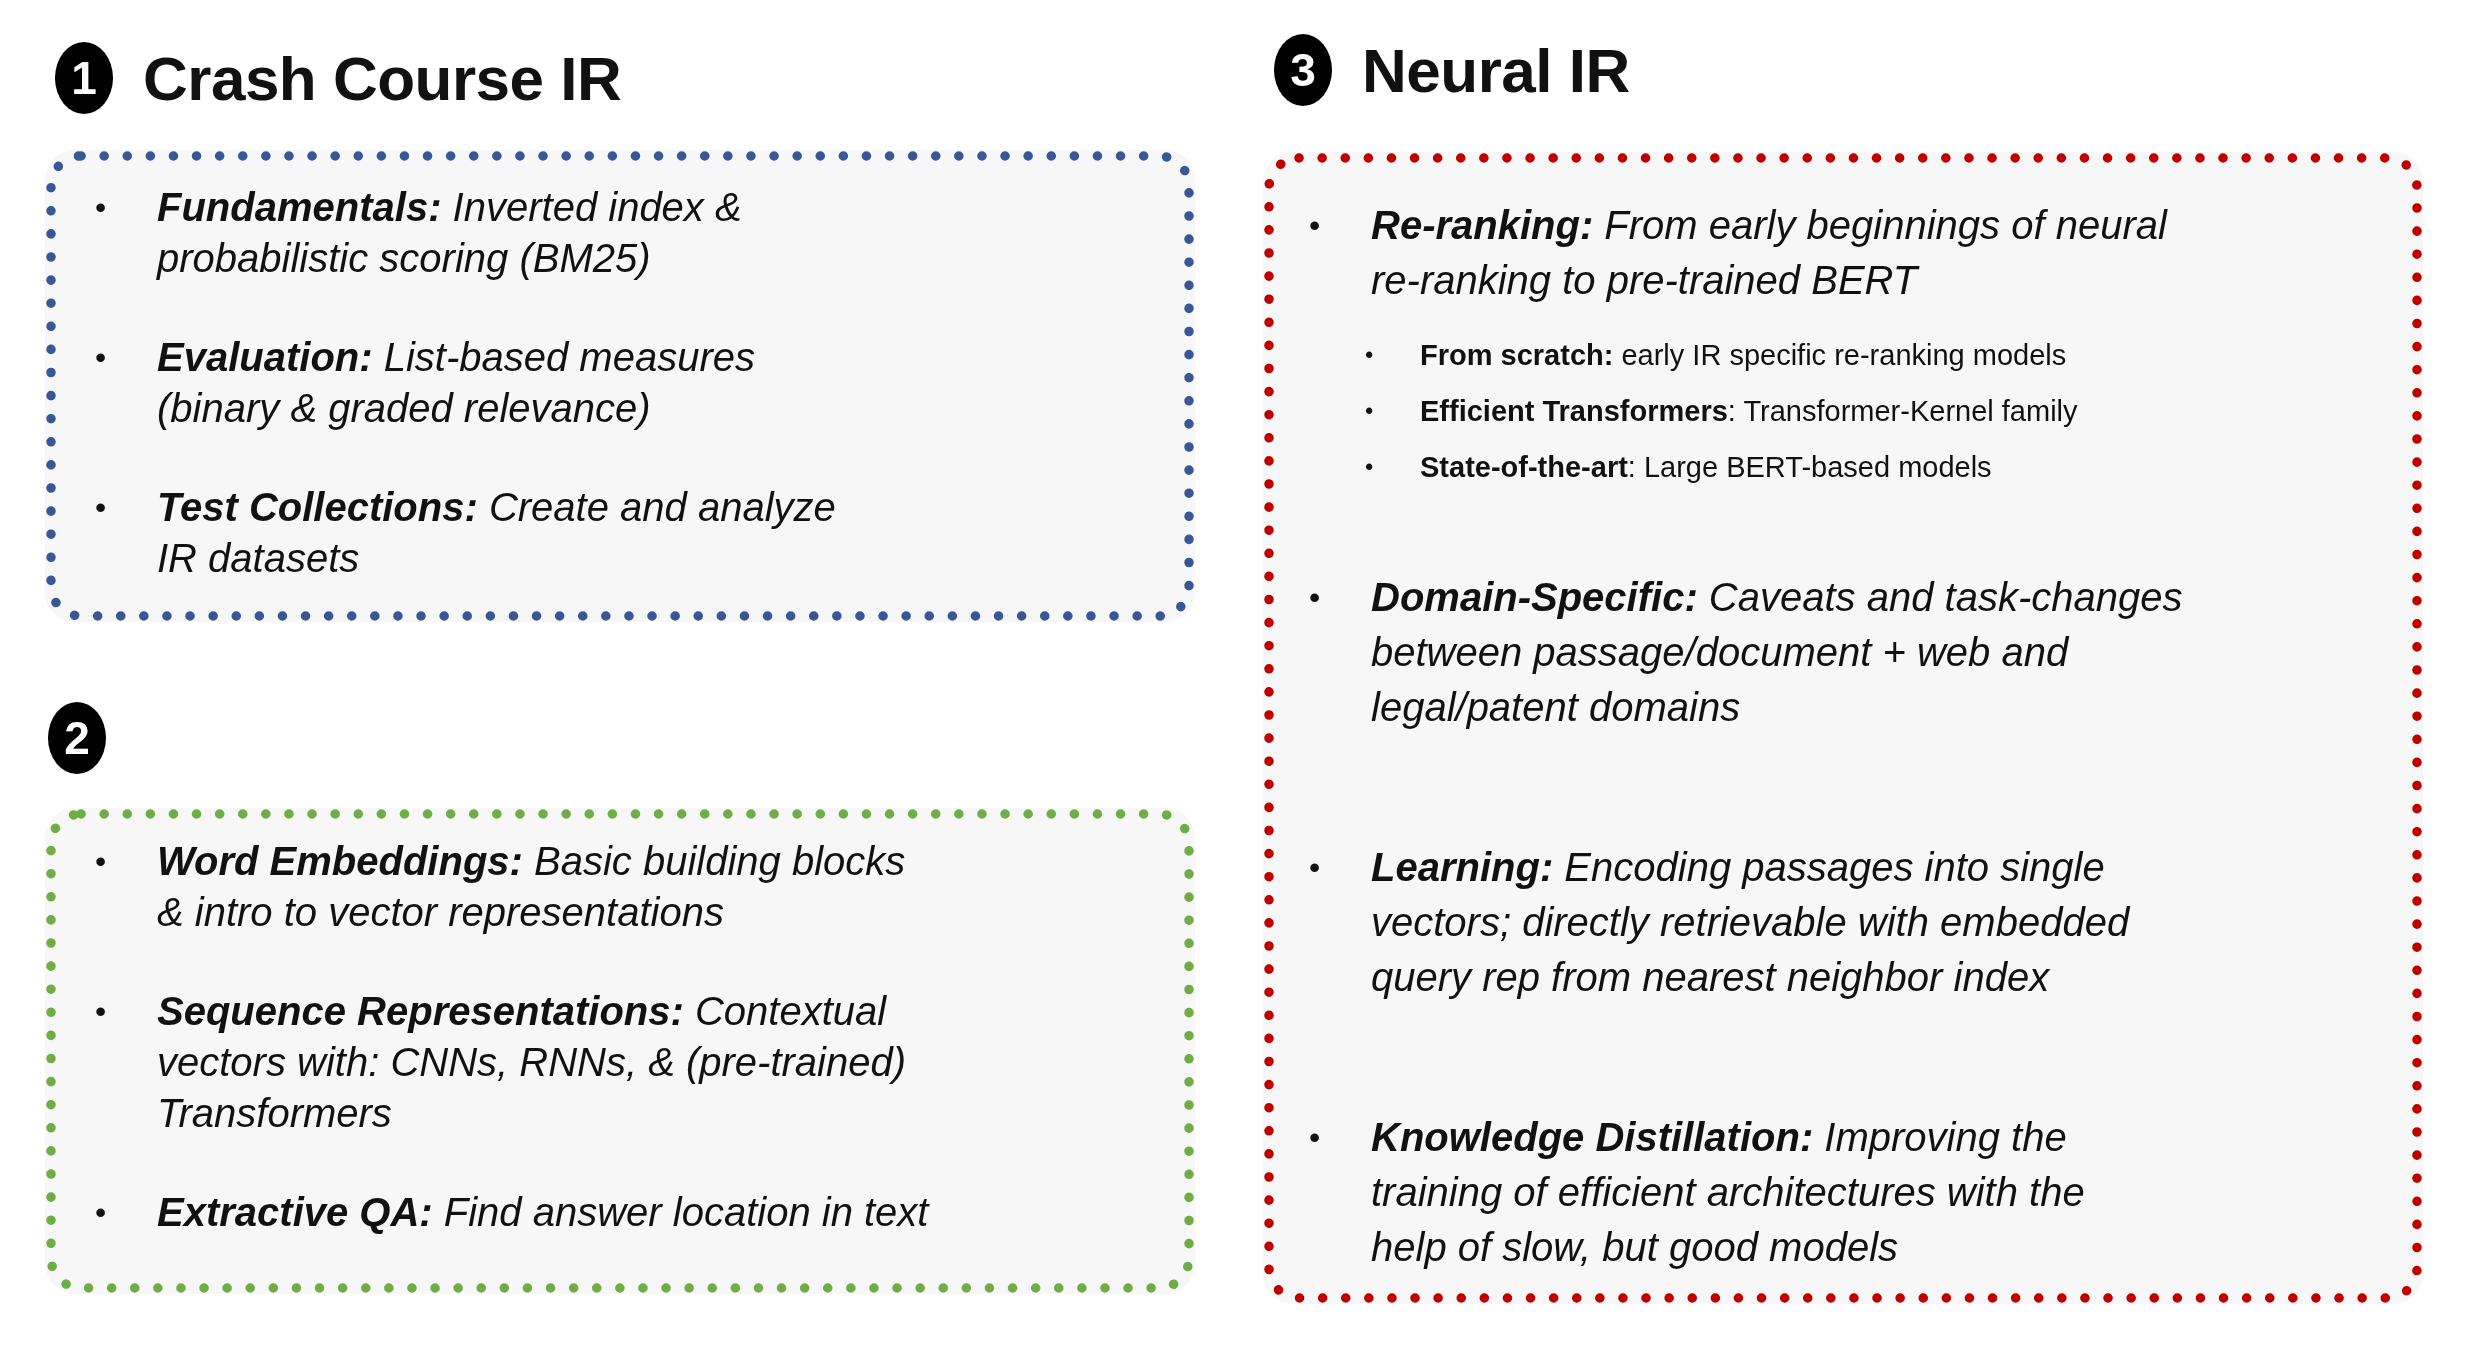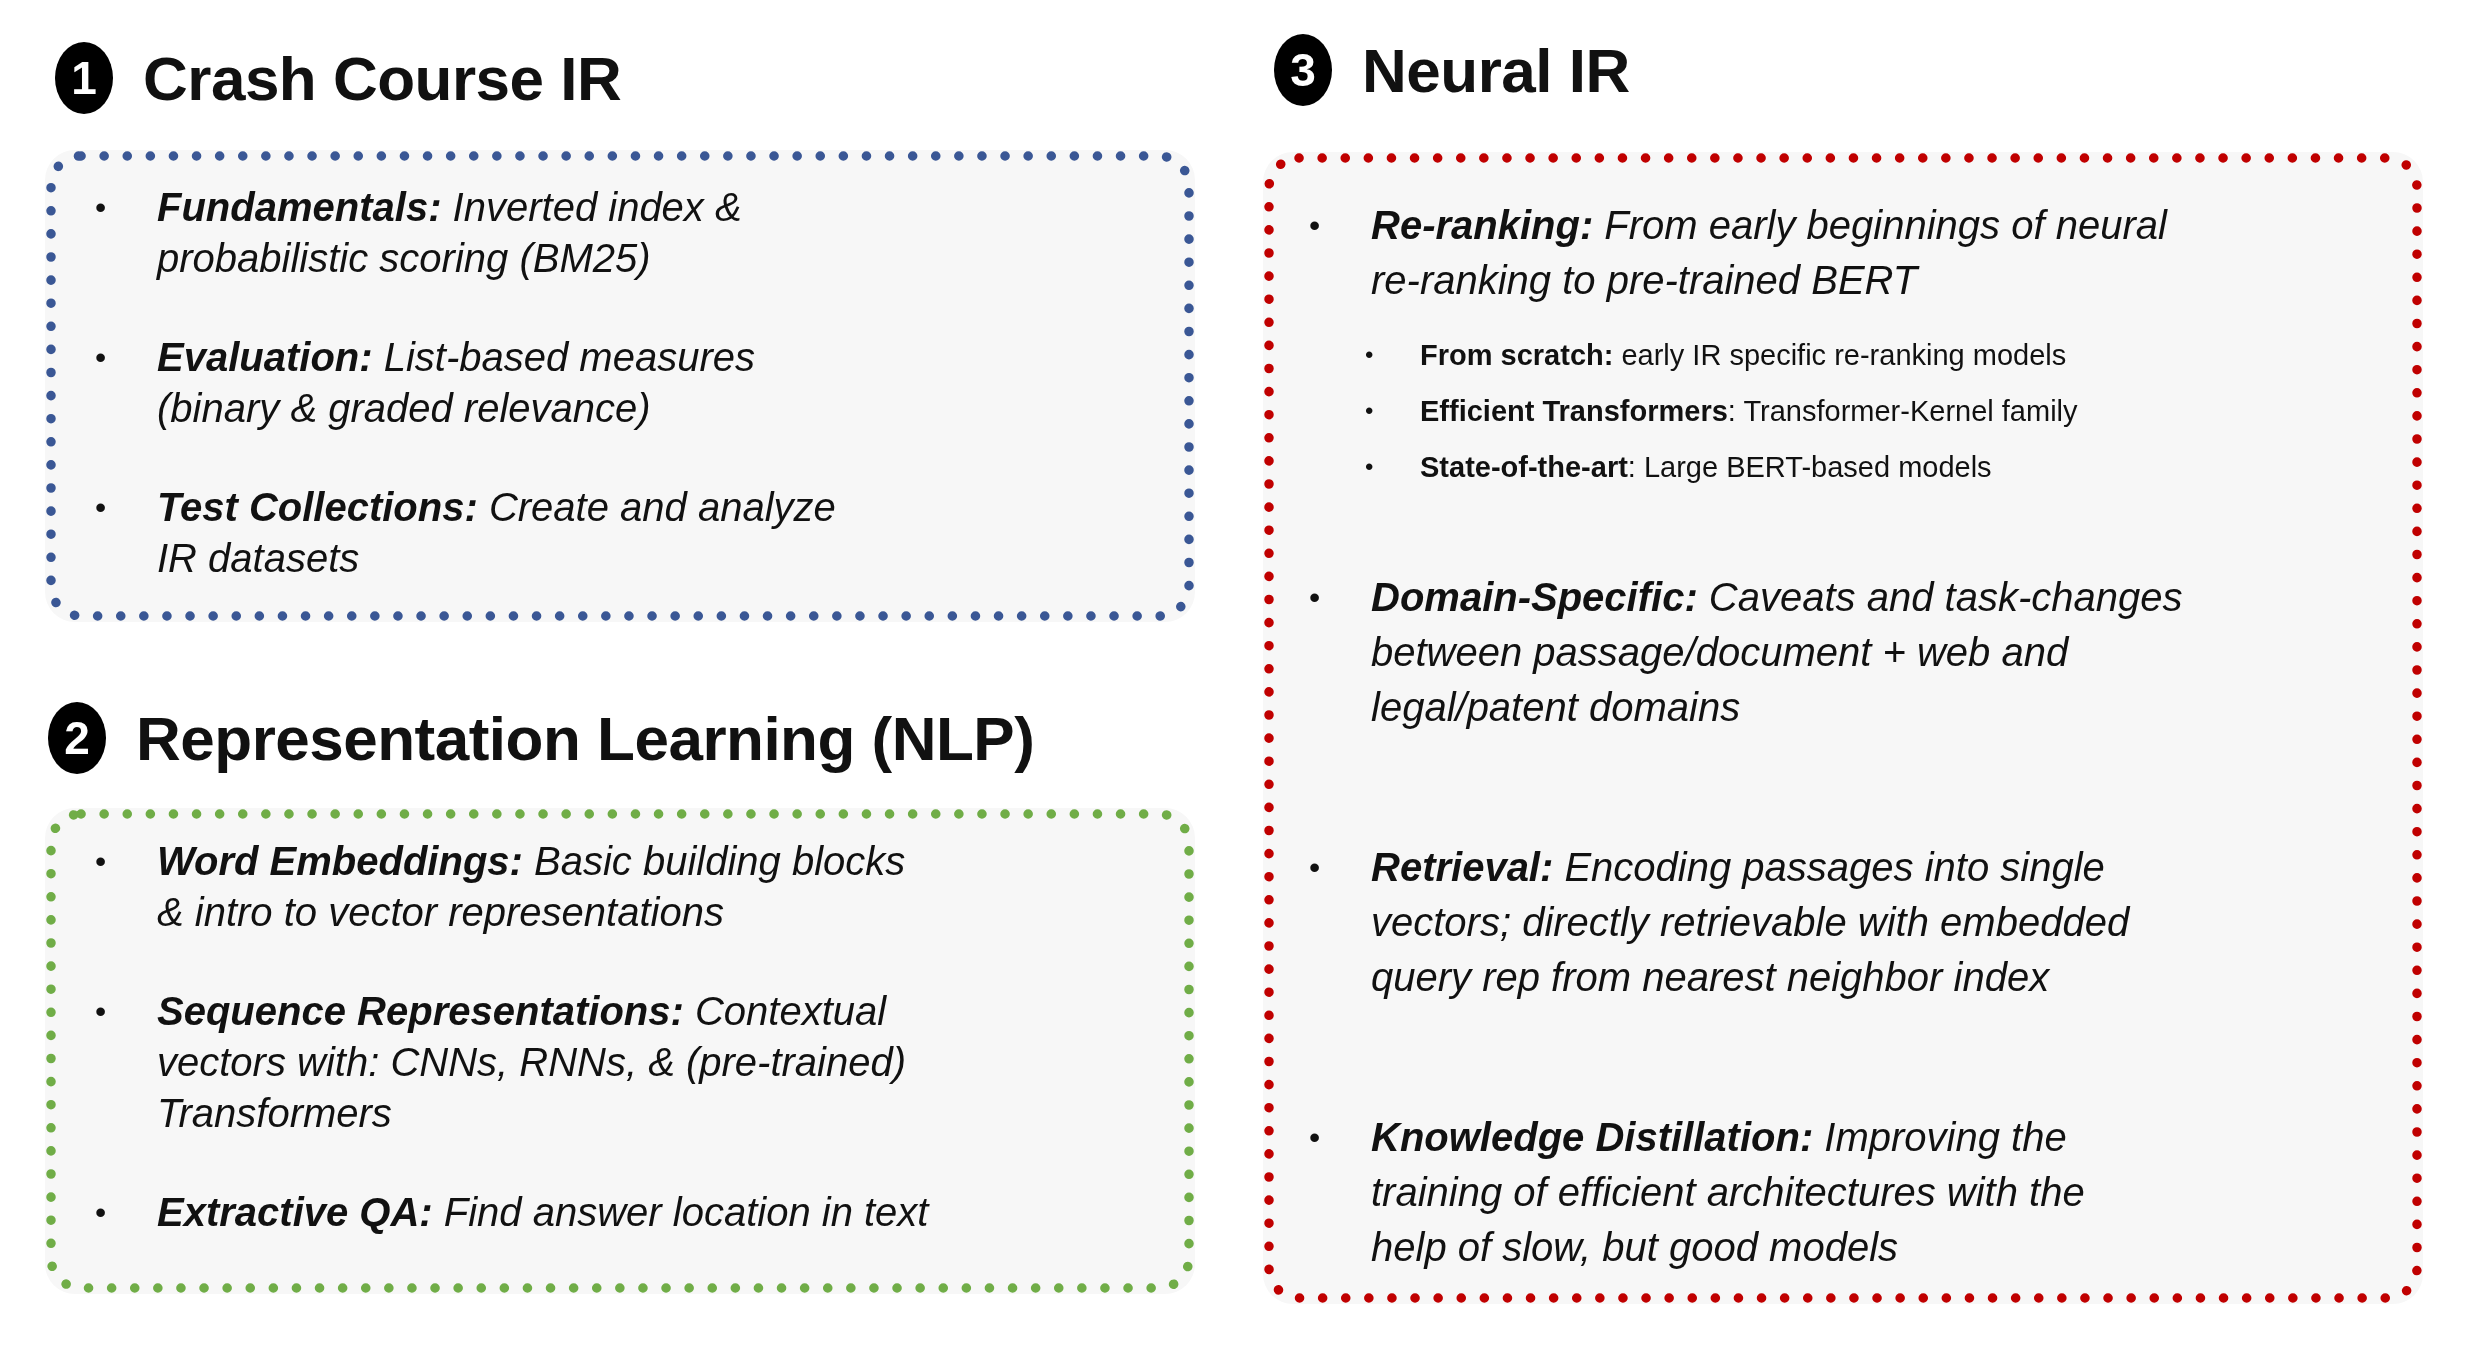--- a/index.html
+++ b/index.html
@@ -131,21 +131,20 @@
         <div class="btext"><b>Test Collections:</b><span> Create and analyze
 IR datasets</span></div>
       </div>
     </div>
   </div>
 
   <div class="section-header" style="left:48px; top:700px;">
     <div class="badge">
       <span>2</span>
     </div>
-    <div class="section-title">Representation Learning (NLP)</div>
   </div>
 
   <div class="box box-left" style="left:45px; top:808px; width:1150px; height:486px;">
     <svg class="border-svg" width="1150" height="486">
       <rect x="6" y="6" width="1138" height="474" rx="30" ry="30" fill="none" stroke-width="9.5" stroke-linecap="round" stroke-dasharray="0.1 23" stroke="#70AD47"></rect>
     </svg>
     <div class="box-content" style="padding-top:28px;">
       <div class="bullet">
         <span class="marker">•</span>
         <div class="btext"><b>Word Embeddings:</b><span> Basic building blocks
@@ -200,21 +199,21 @@
 
       <div class="bullet bullet-domain">
         <span class="marker">•</span>
         <div class="btext"><b>Domain-Specific:</b><span> Caveats and task-changes
 between passage/document + web and
 legal/patent domains</span></div>
       </div>
 
       <div class="bullet bullet-retrieval">
         <span class="marker">•</span>
-        <div class="btext"><b>Retrieval:</b><span> Encoding passages into single
+        <div class="btext"><b>Learning:</b><span> Encoding passages into single
 vectors; directly retrievable with embedded
 query rep from nearest neighbor index</span></div>
       </div>
 
       <div class="bullet">
         <span class="marker">•</span>
         <div class="btext"><b>Knowledge Distillation:</b><span> Improving the
 training of efficient architectures with the
 help of slow, but good models</span></div>
       </div>

